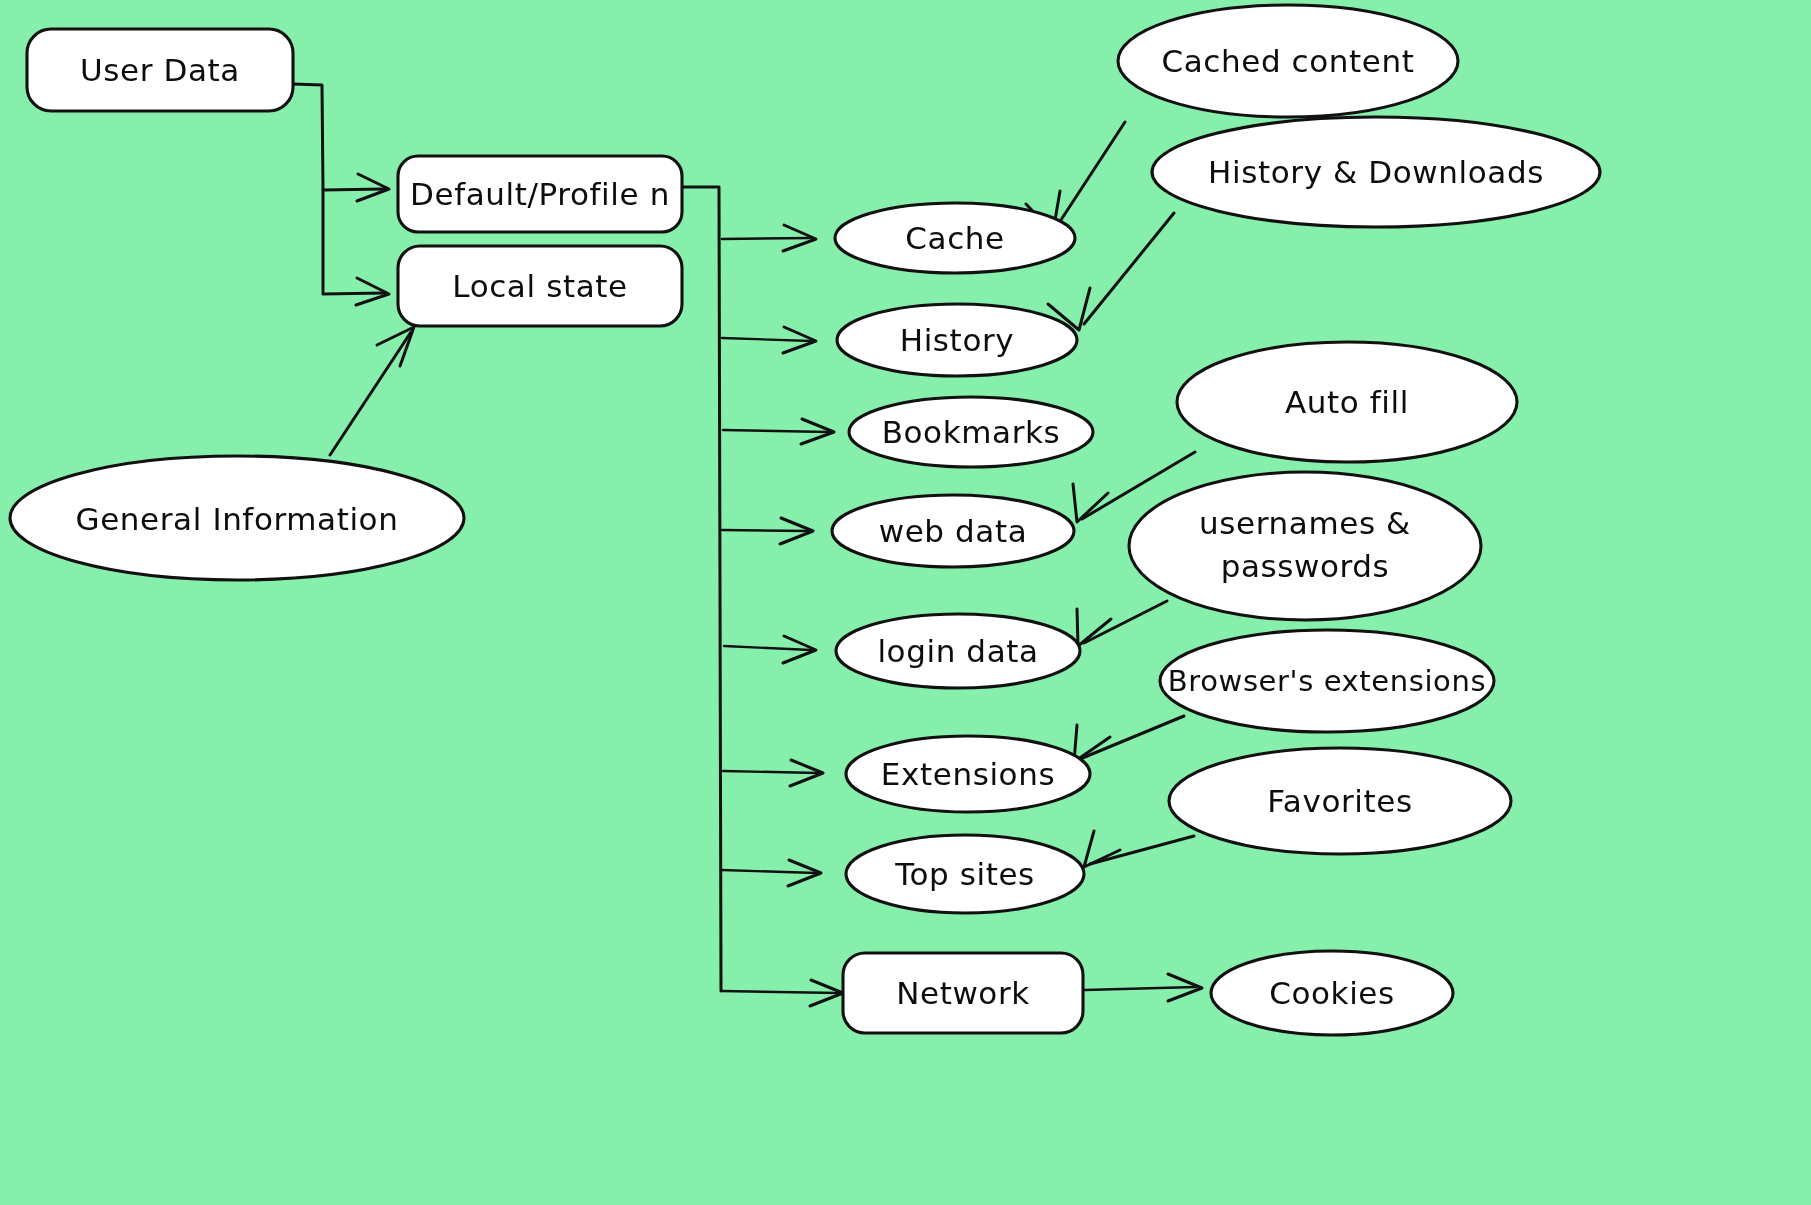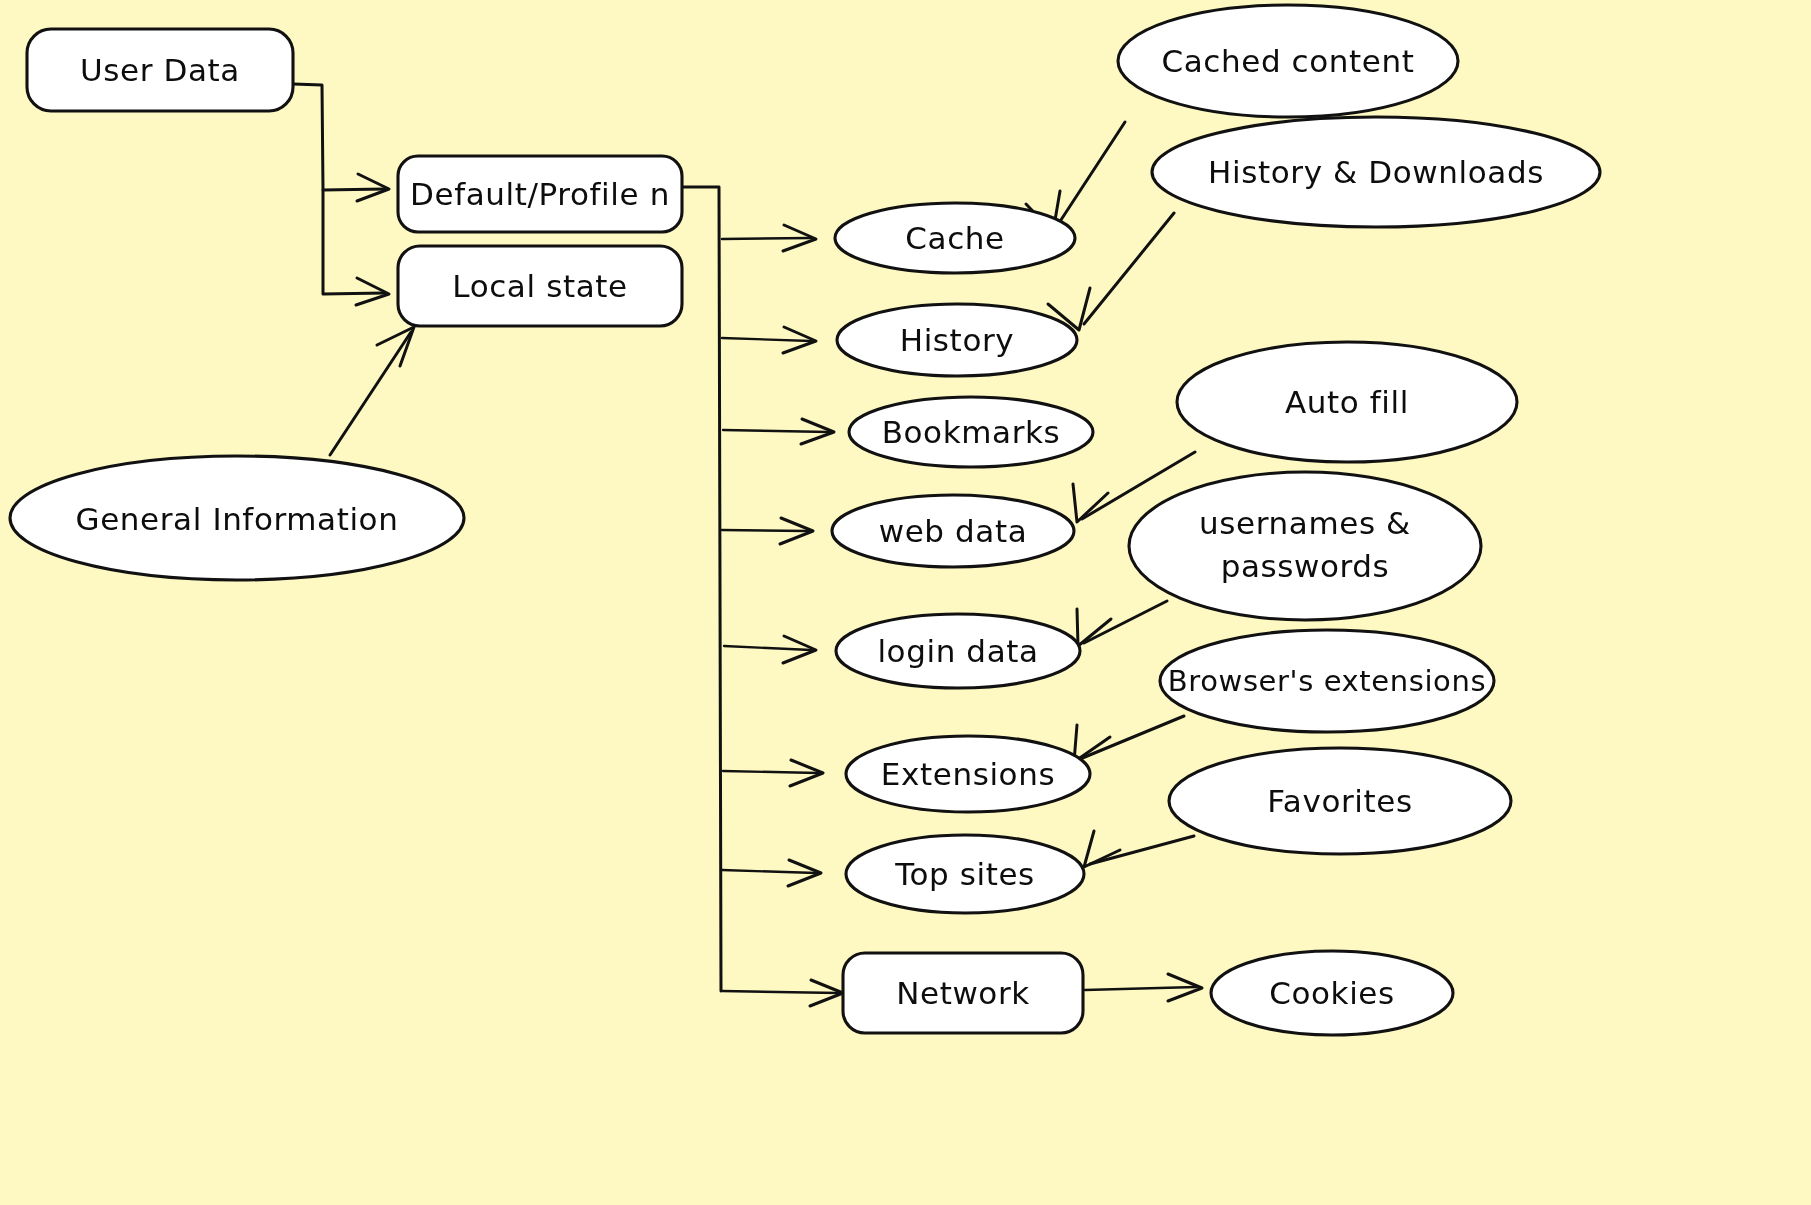--- a/index.html
+++ b/index.html
@@ -11,21 +11,21 @@
   body {
     width: 1811px;
     height: 1205px;
     overflow: hidden;
     font-family: "DejaVu Sans", sans-serif;
   }
   #diagram-root {
     position: relative;
     width: 1811px;
     height: 1205px;
-    background: #fef9c3;
+    background: #86efac;
   }
   svg#diagram-svg {
     position: absolute;
     top: 0;
     left: 0;
     width: 1811px;
     height: 1205px;
     display: block;
   }
   .node-shape {

